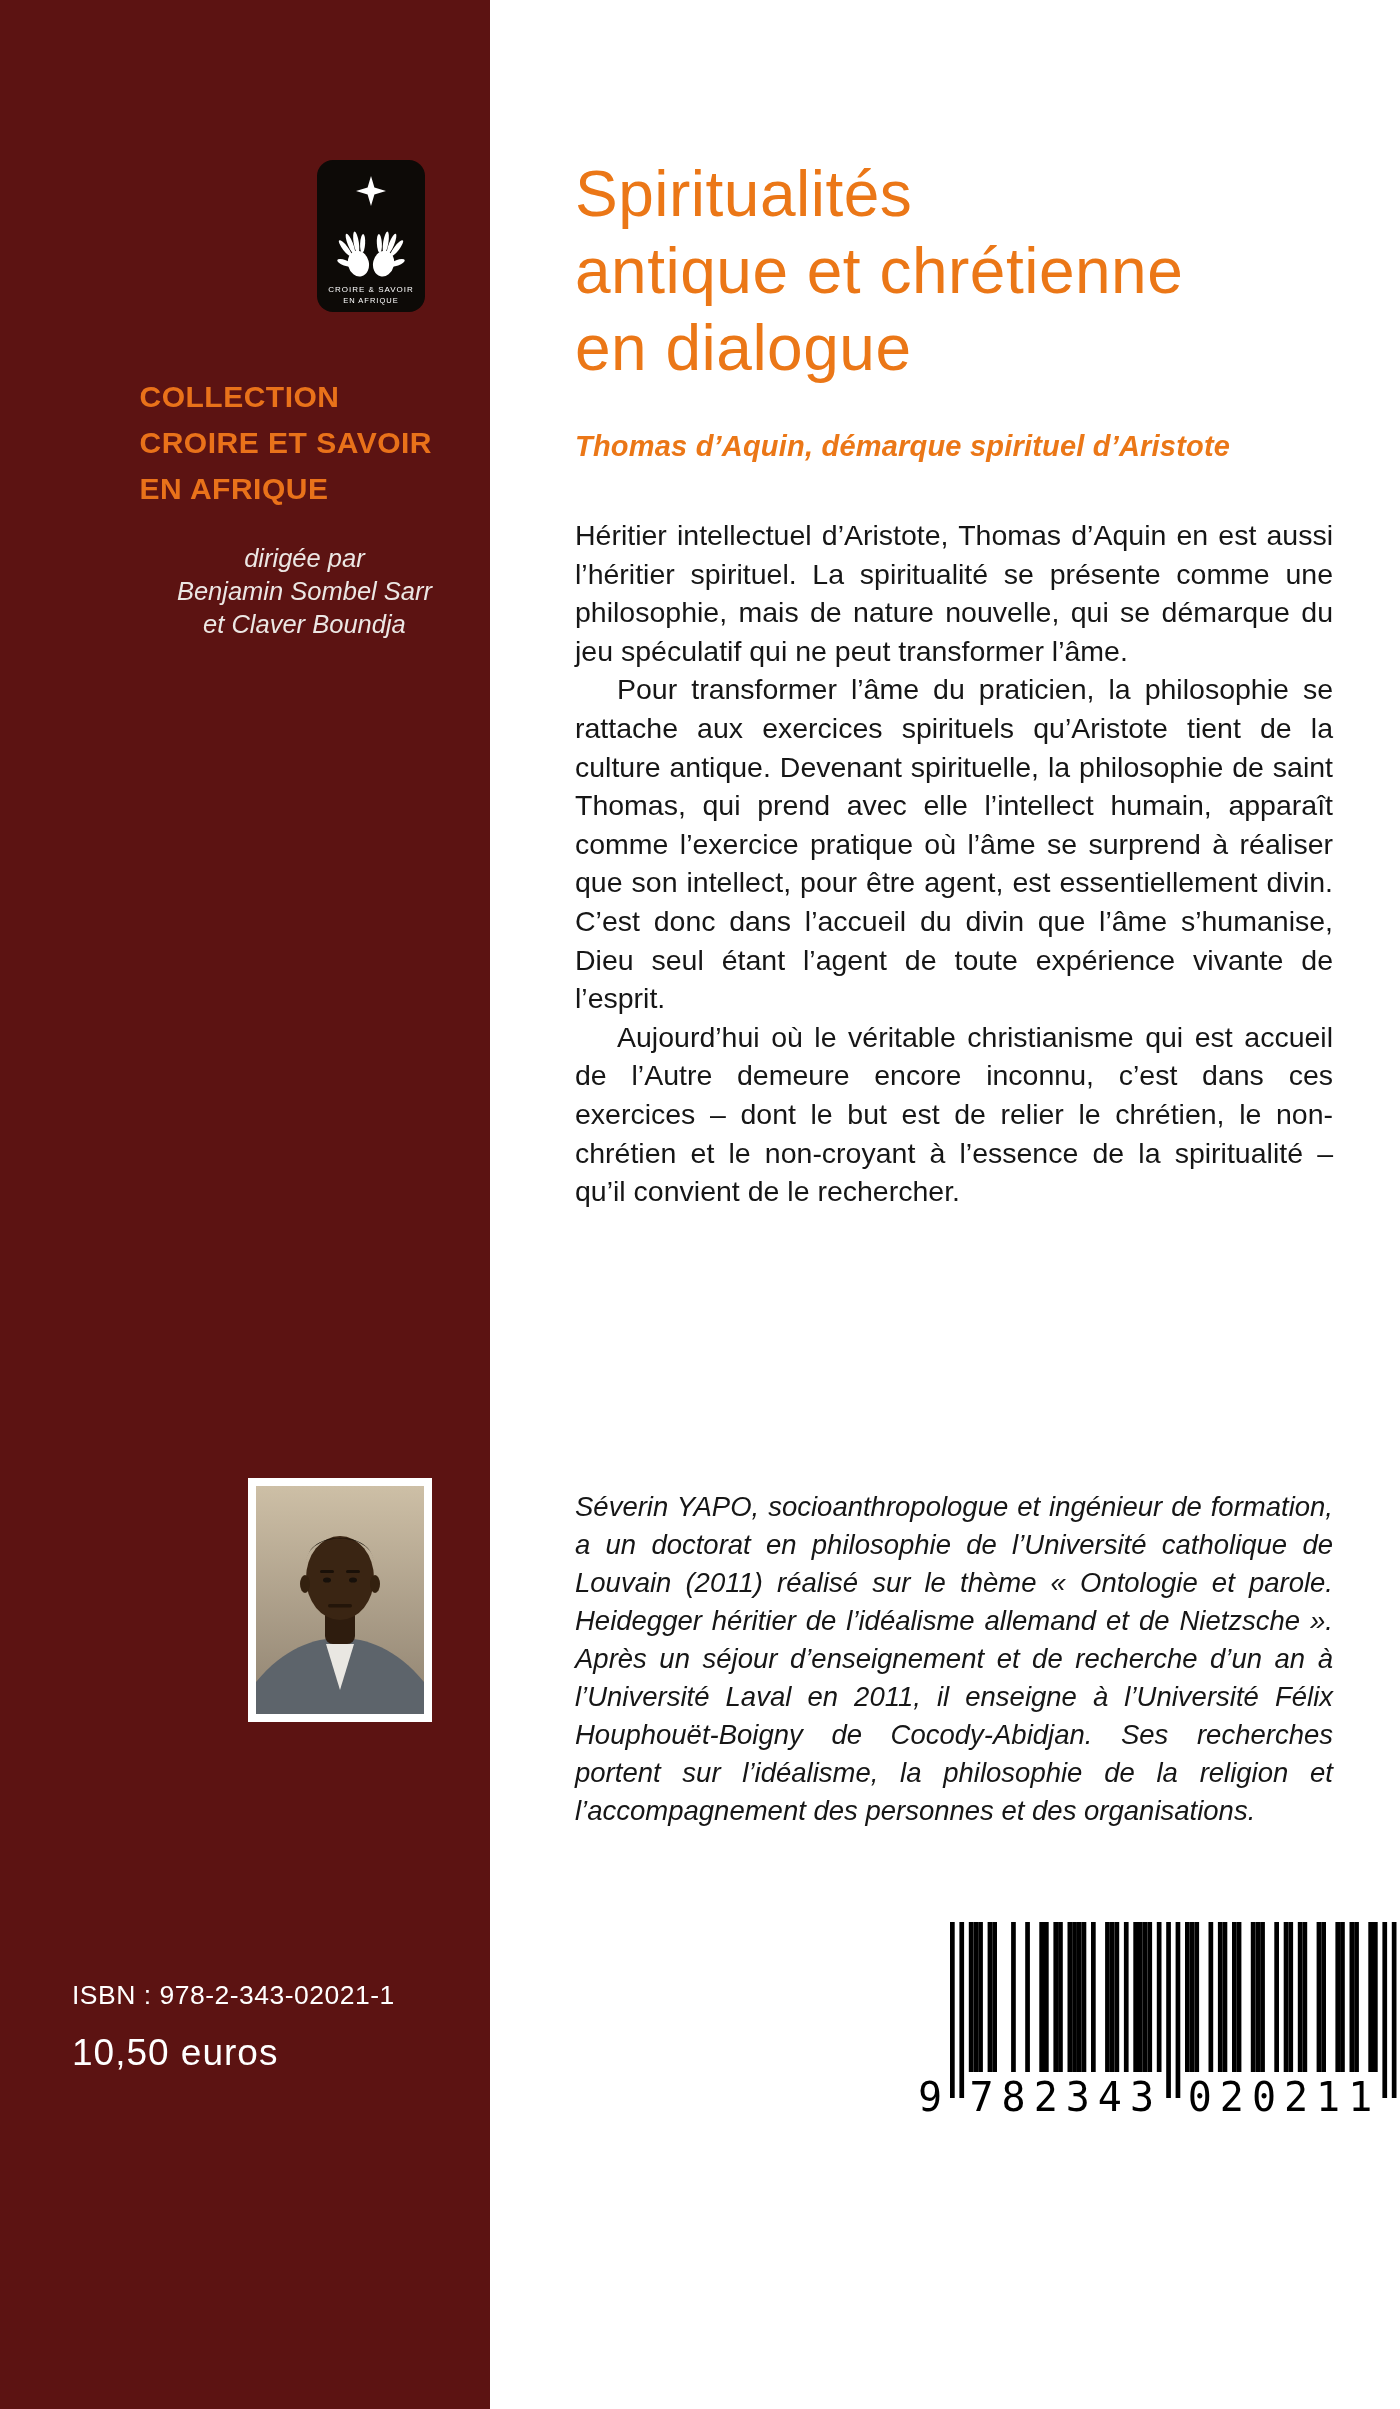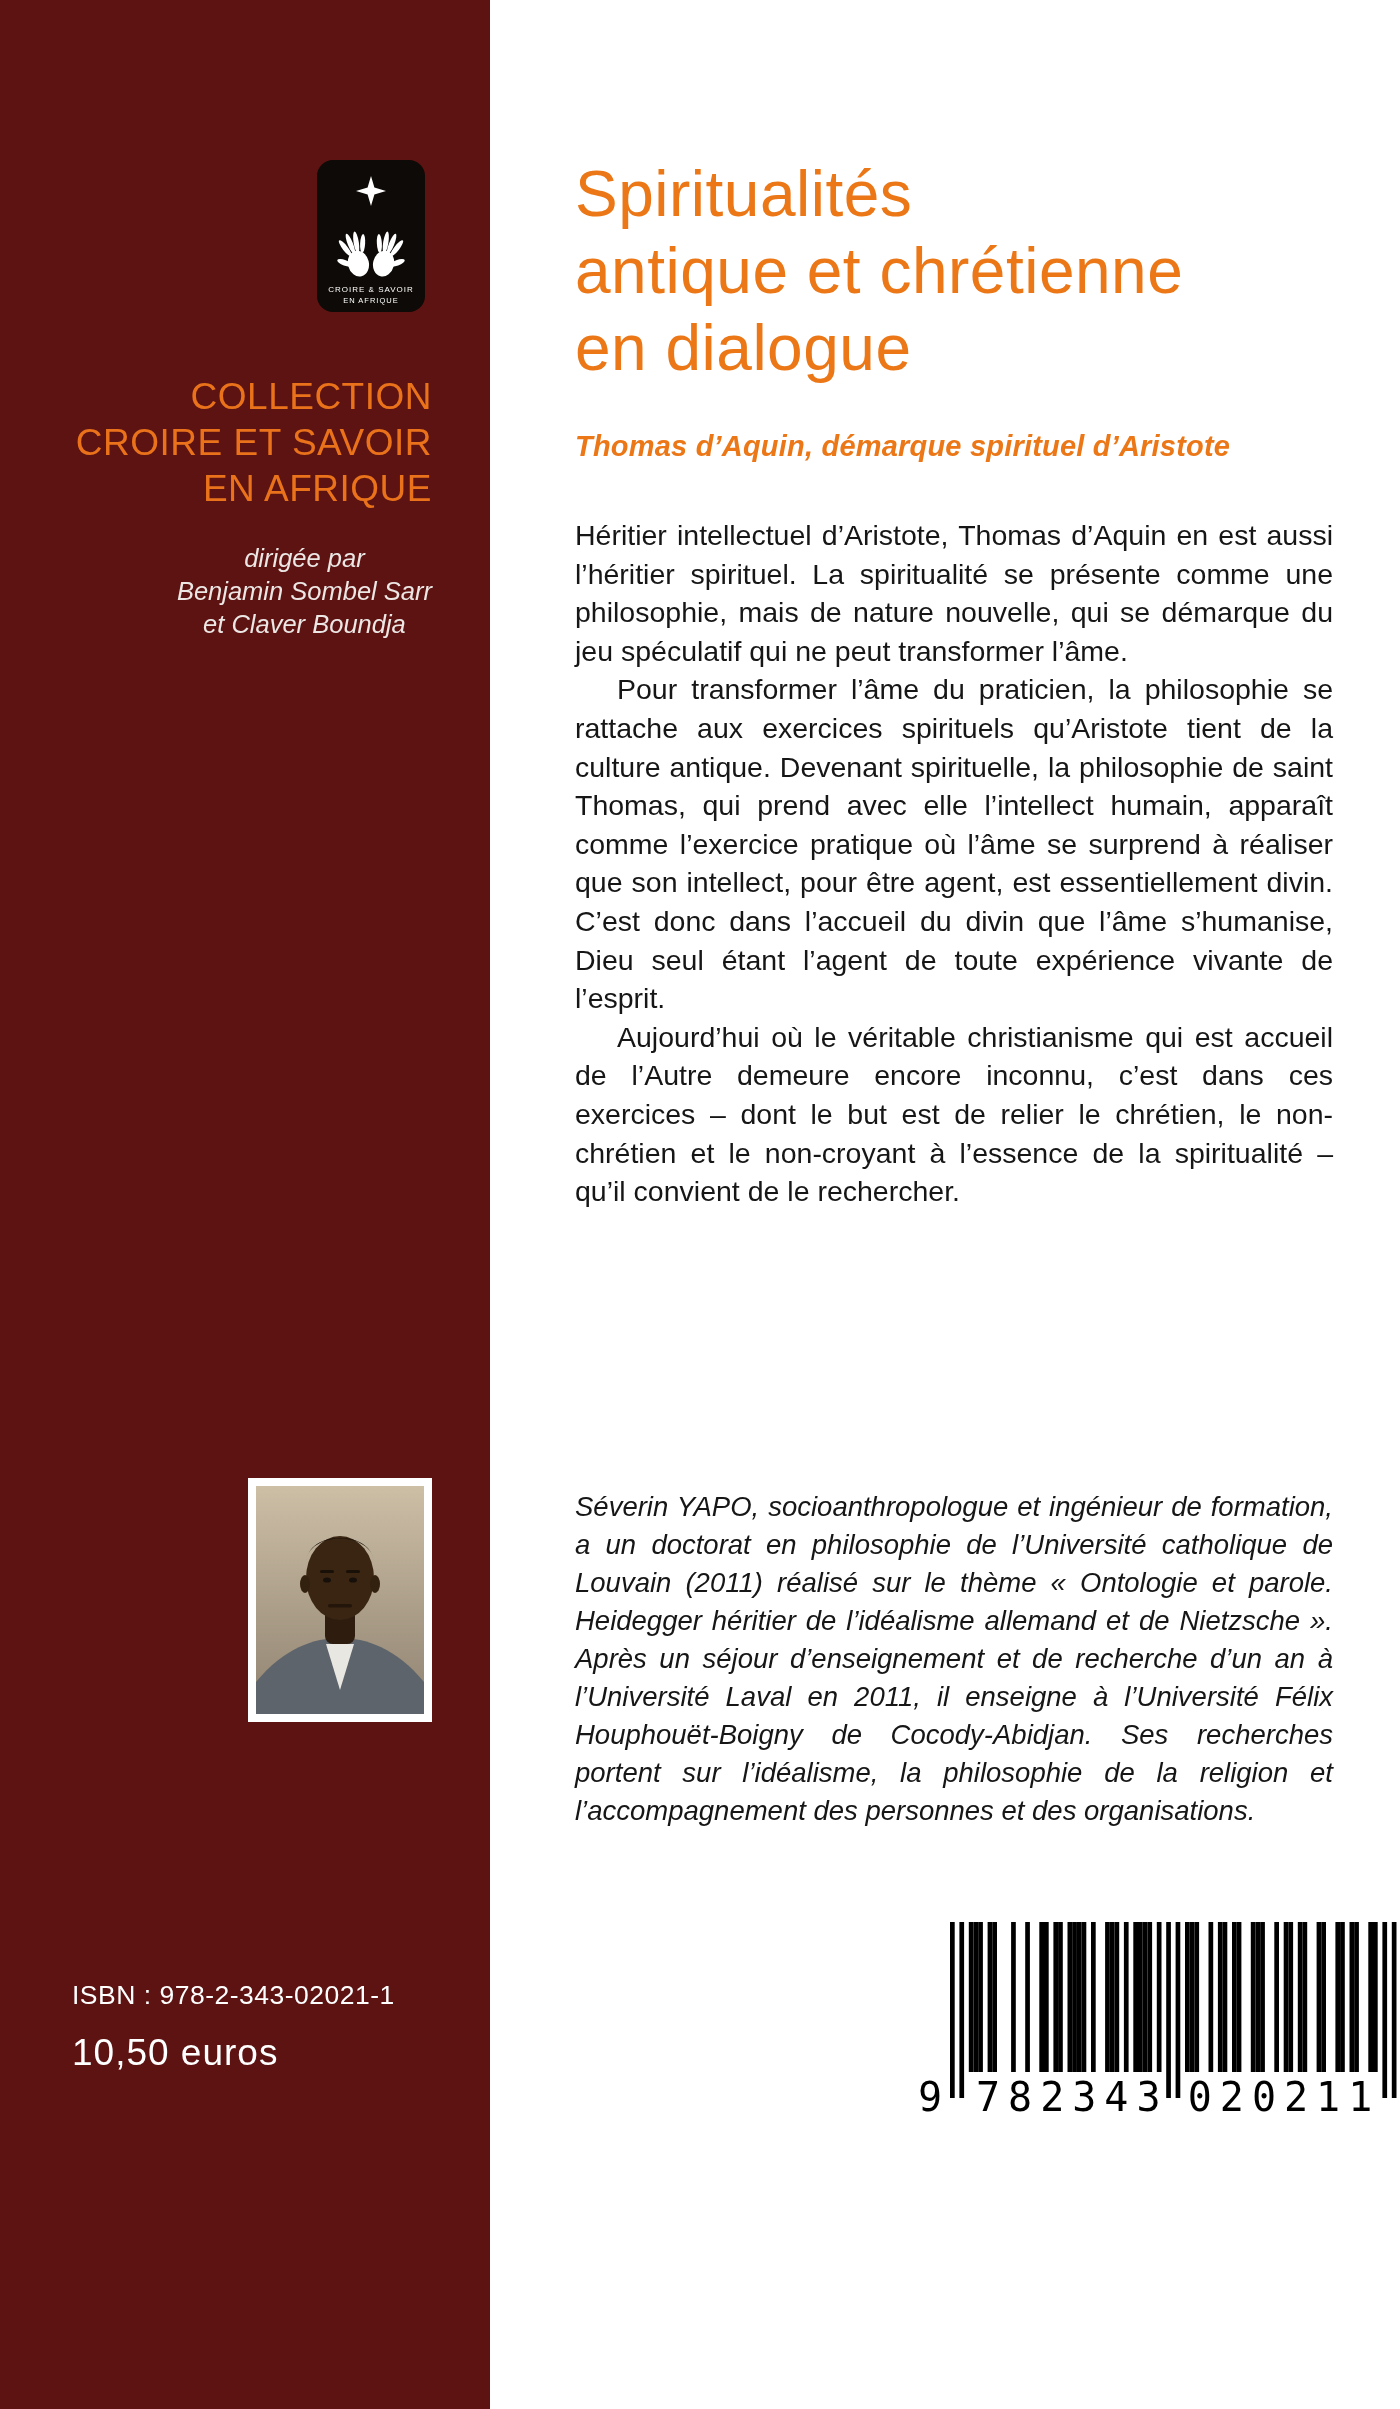--- a/index.html
+++ b/index.html
@@ -4,22 +4,22 @@
 <style>
   *{box-sizing:border-box;margin:0;padding:0}
   html,body{width:1400px;height:2409px}
   body{position:relative;background:#fff;font-family:"Liberation Sans",sans-serif;overflow:hidden}
 
   .page{position:absolute;left:0;top:0;width:1400px;height:2409px;background:#ffffff}
 
   
   .sidebar{position:absolute;left:0;top:0;width:490px;height:2409px;background:#5c1312}
   .logo{position:absolute;top:158px;right:60px;width:118px;height:158px}
-  .collection{position:absolute;top:374px;right:58px;text-align:right;
-              color:#e9721a;font-size:37px;line-height:46px;letter-spacing:.5px;font-weight:400}
+  .collection{position:absolute;top:374px;right:58px;
+              color:#e9721a;font-size:30px;line-height:46px;letter-spacing:.5px;font-weight:700}
   .directed{position:absolute;top:542px;right:58px;text-align:center;
             color:#ece7e4;font-style:italic;font-size:25.5px;line-height:33px}
   .photo-frame{position:absolute;top:1478px;right:58px;width:184px;height:244px;
                background:#fff;padding:8px}
   .photo-frame svg{display:block}
   .isbn{position:absolute;left:72px;top:1980px;color:#ffffff;font-size:26.5px;letter-spacing:.5px}
   .price{position:absolute;left:72px;top:2032px;color:#ffffff;font-size:37px;letter-spacing:1px}
 
   
   .main-title{position:absolute;left:575px;top:156px;color:#eb7717;
@@ -33,21 +33,21 @@
   .bio{position:absolute;left:575px;top:1488px;width:758px;
        font-size:27.5px;line-height:38px;text-align:justify;font-style:italic;color:#161616;
        hyphens:auto;-webkit-hyphens:auto}
 
   
   .barcode{position:absolute;left:916px;top:1916px;width:484px;height:212px;background:#fff}
   .barcode .bars{position:absolute;left:34px;top:6px}
   .bc-num{position:absolute;top:158px;font-family:"DejaVu Sans Mono",monospace;
           font-size:40px;color:#000;letter-spacing:8px;white-space:nowrap}
   .bc-9{left:2px}
-  .bc-left{left:60px;width:198px;text-align:left}
+  .bc-left{left:48px;width:198px;text-align:right}
   .bc-right{left:269px;width:198px;text-align:center}
 </style>
 </head>
 <body>
 
 <div class="page">
 
   <div class="sidebar">
 
     <div class="logo">

